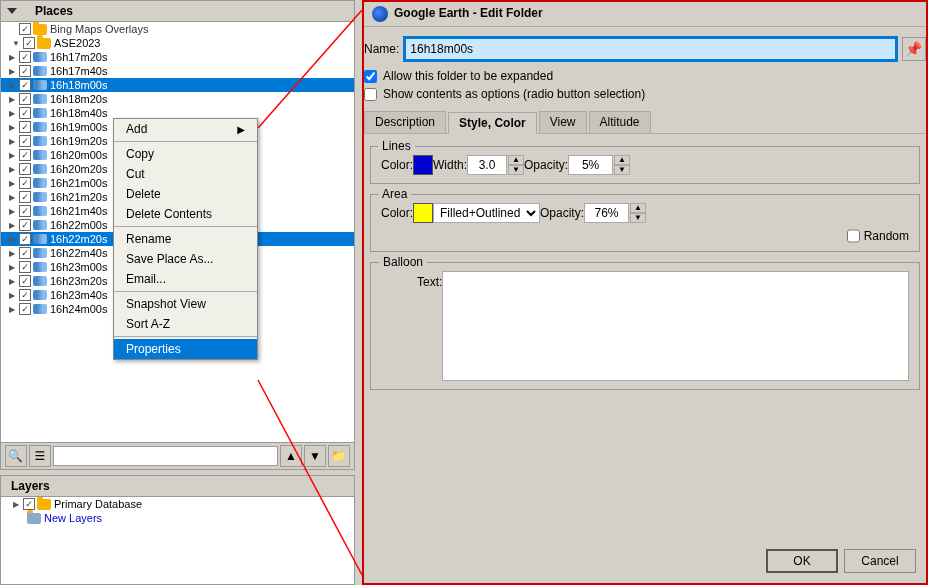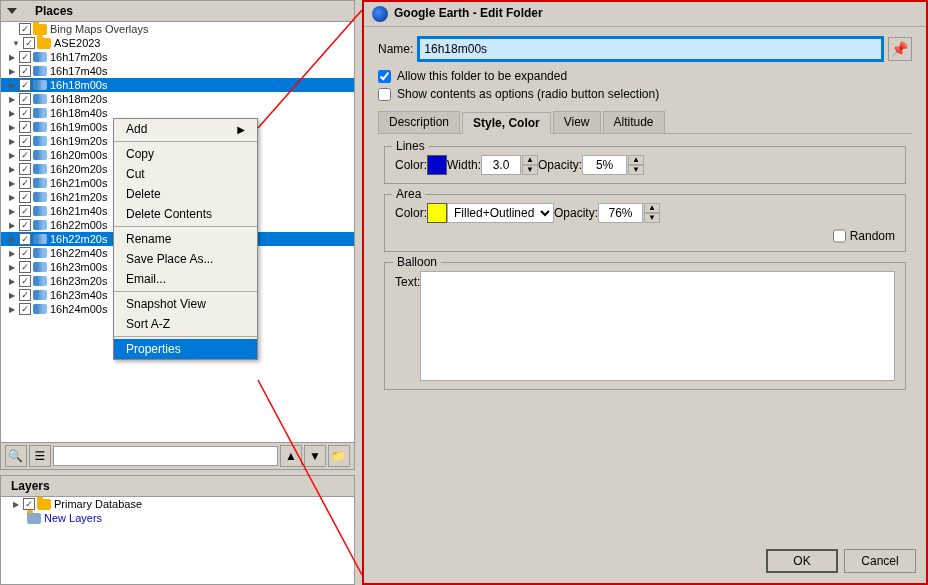--- a/index.html
+++ b/index.html
@@ -238,21 +238,21 @@
 
     .dialog-titlebar .earth-icon {
       width: 16px;
       height: 16px;
       background: radial-gradient(circle at 40% 40%, #4488ff, #003388);
       border-radius: 50%;
       flex-shrink: 0;
     }
 
     .dialog-body {
-      padding: 10px 14px;
+      padding: 10px 0;
     }
 
     .name-row {
       display: flex;
       align-items: center;
       margin-bottom: 8px;
       gap: 6px;
     }
 
     .name-row label {
@@ -421,20 +421,21 @@
       top: -8px;
       left: 8px;
       background: #d4d0c8;
       padding: 0 4px;
       font-size: 12px;
     }
 
     .text-area-wrapper {
       display: flex;
       align-items: flex-start;
+      margin-left: 36px;
     }
 
     .text-label {
       font-size: 12px;
       padding-top: 4px;
     }
 
     .balloon-textarea {
       flex: 1;
       height: 110px;

